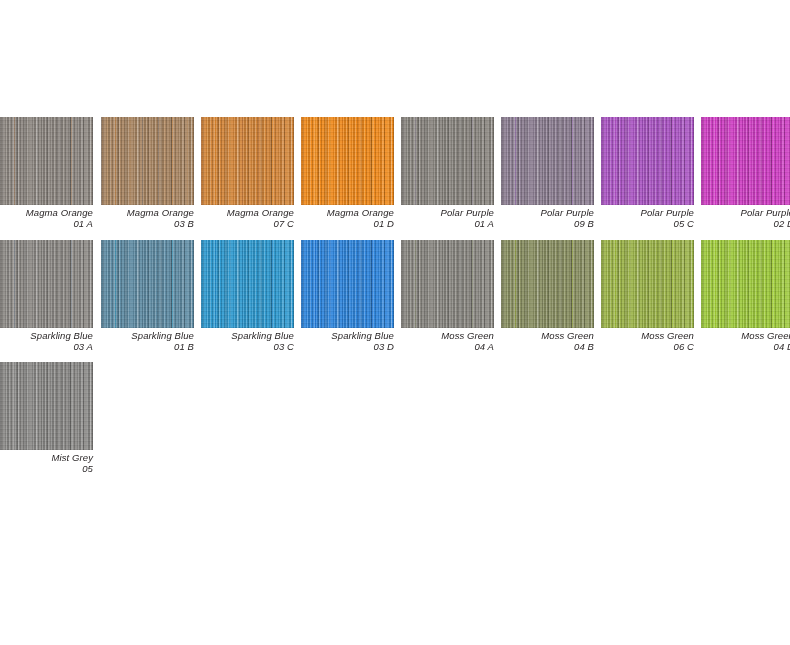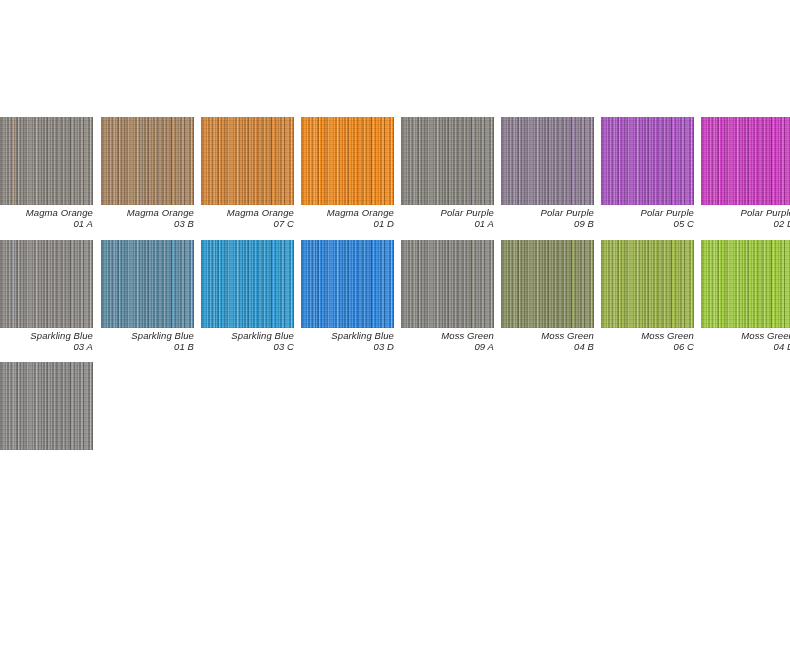--- a/index.html
+++ b/index.html
@@ -287,21 +287,21 @@
     <div class="swatch-cell" style="left: 401px; top: 240px;">
       <div class="swatch-chip" style="background: rgb(138, 136, 130);">
         <div class="warp a"></div>
         <div class="warp b"></div>
         <div class="warp c"></div>
         <div class="sheen" style="background-image: repeating-linear-gradient(90deg, rgb(106, 104, 100) 0px, rgb(106, 104, 100) 1px, rgba(0, 0, 0, 0) 1px, rgba(0, 0, 0, 0) 6px, rgb(165, 163, 157) 6px, rgb(165, 163, 157) 7px, rgba(0, 0, 0, 0) 7px, rgba(0, 0, 0, 0) 14px, rgb(143, 148, 120) 14px, rgb(143, 148, 120) 15px, rgba(0, 0, 0, 0) 15px, rgba(0, 0, 0, 0) 29px, rgb(165, 163, 157) 29px, rgb(165, 163, 157) 30px, rgba(0, 0, 0, 0) 30px, rgba(0, 0, 0, 0) 41px, rgb(106, 104, 100) 41px, rgb(106, 104, 100) 42px, rgba(0, 0, 0, 0) 42px, rgba(0, 0, 0, 0) 57px); opacity: 0.55;"></div>
         <div class="weft"></div>
       </div>
       <div class="swatch-label">
         <span class="name">Moss Green</span>
-        <span class="code">09 A</span>
+        <span class="code">04 A</span>
       </div>
     </div>
     <div class="swatch-cell" style="left: 501px; top: 240px;">
       <div class="swatch-chip" style="background: rgb(138, 144, 99);">
         <div class="warp a"></div>
         <div class="warp b"></div>
         <div class="warp c"></div>
         <div class="sheen" style="background-image: repeating-linear-gradient(90deg, rgb(108, 112, 80) 0px, rgb(108, 112, 80) 1px, rgba(0, 0, 0, 0) 1px, rgba(0, 0, 0, 0) 6px, rgb(166, 173, 127) 6px, rgb(166, 173, 127) 7px, rgba(0, 0, 0, 0) 7px, rgba(0, 0, 0, 0) 14px, rgb(156, 176, 60) 14px, rgb(156, 176, 60) 15px, rgba(0, 0, 0, 0) 15px, rgba(0, 0, 0, 0) 29px, rgb(166, 173, 127) 29px, rgb(166, 173, 127) 30px, rgba(0, 0, 0, 0) 30px, rgba(0, 0, 0, 0) 41px, rgb(108, 112, 80) 41px, rgb(108, 112, 80) 42px, rgba(0, 0, 0, 0) 42px, rgba(0, 0, 0, 0) 57px); opacity: 0.55;"></div>
         <div class="weft"></div>
       </div>
@@ -337,14 +337,18 @@
       </div>
     </div>
     <div class="swatch-cell" style="left: 0px; top: 362px;">
       <div class="swatch-chip" style="background: rgb(139, 138, 136);">
         <div class="warp a"></div>
         <div class="warp b"></div>
         <div class="warp c"></div>
         <div class="sheen" style="background-image: repeating-linear-gradient(90deg, rgb(107, 106, 105) 0px, rgb(107, 106, 105) 1px, rgba(0, 0, 0, 0) 1px, rgba(0, 0, 0, 0) 6px, rgb(166, 165, 163) 6px, rgb(166, 165, 163) 7px, rgba(0, 0, 0, 0) 7px, rgba(0, 0, 0, 0) 14px, rgb(154, 154, 152) 14px, rgb(154, 154, 152) 15px, rgba(0, 0, 0, 0) 15px, rgba(0, 0, 0, 0) 29px, rgb(166, 165, 163) 29px, rgb(166, 165, 163) 30px, rgba(0, 0, 0, 0) 30px, rgba(0, 0, 0, 0) 41px, rgb(107, 106, 105) 41px, rgb(107, 106, 105) 42px, rgba(0, 0, 0, 0) 42px, rgba(0, 0, 0, 0) 57px); opacity: 0.55;"></div>
         <div class="weft"></div>
       </div>
+      <div class="swatch-label">
+        <span class="name">Mist Grey</span>
+        <span class="code">05</span>
+      </div>
     </div>
   </div>
 
 </body></html>

